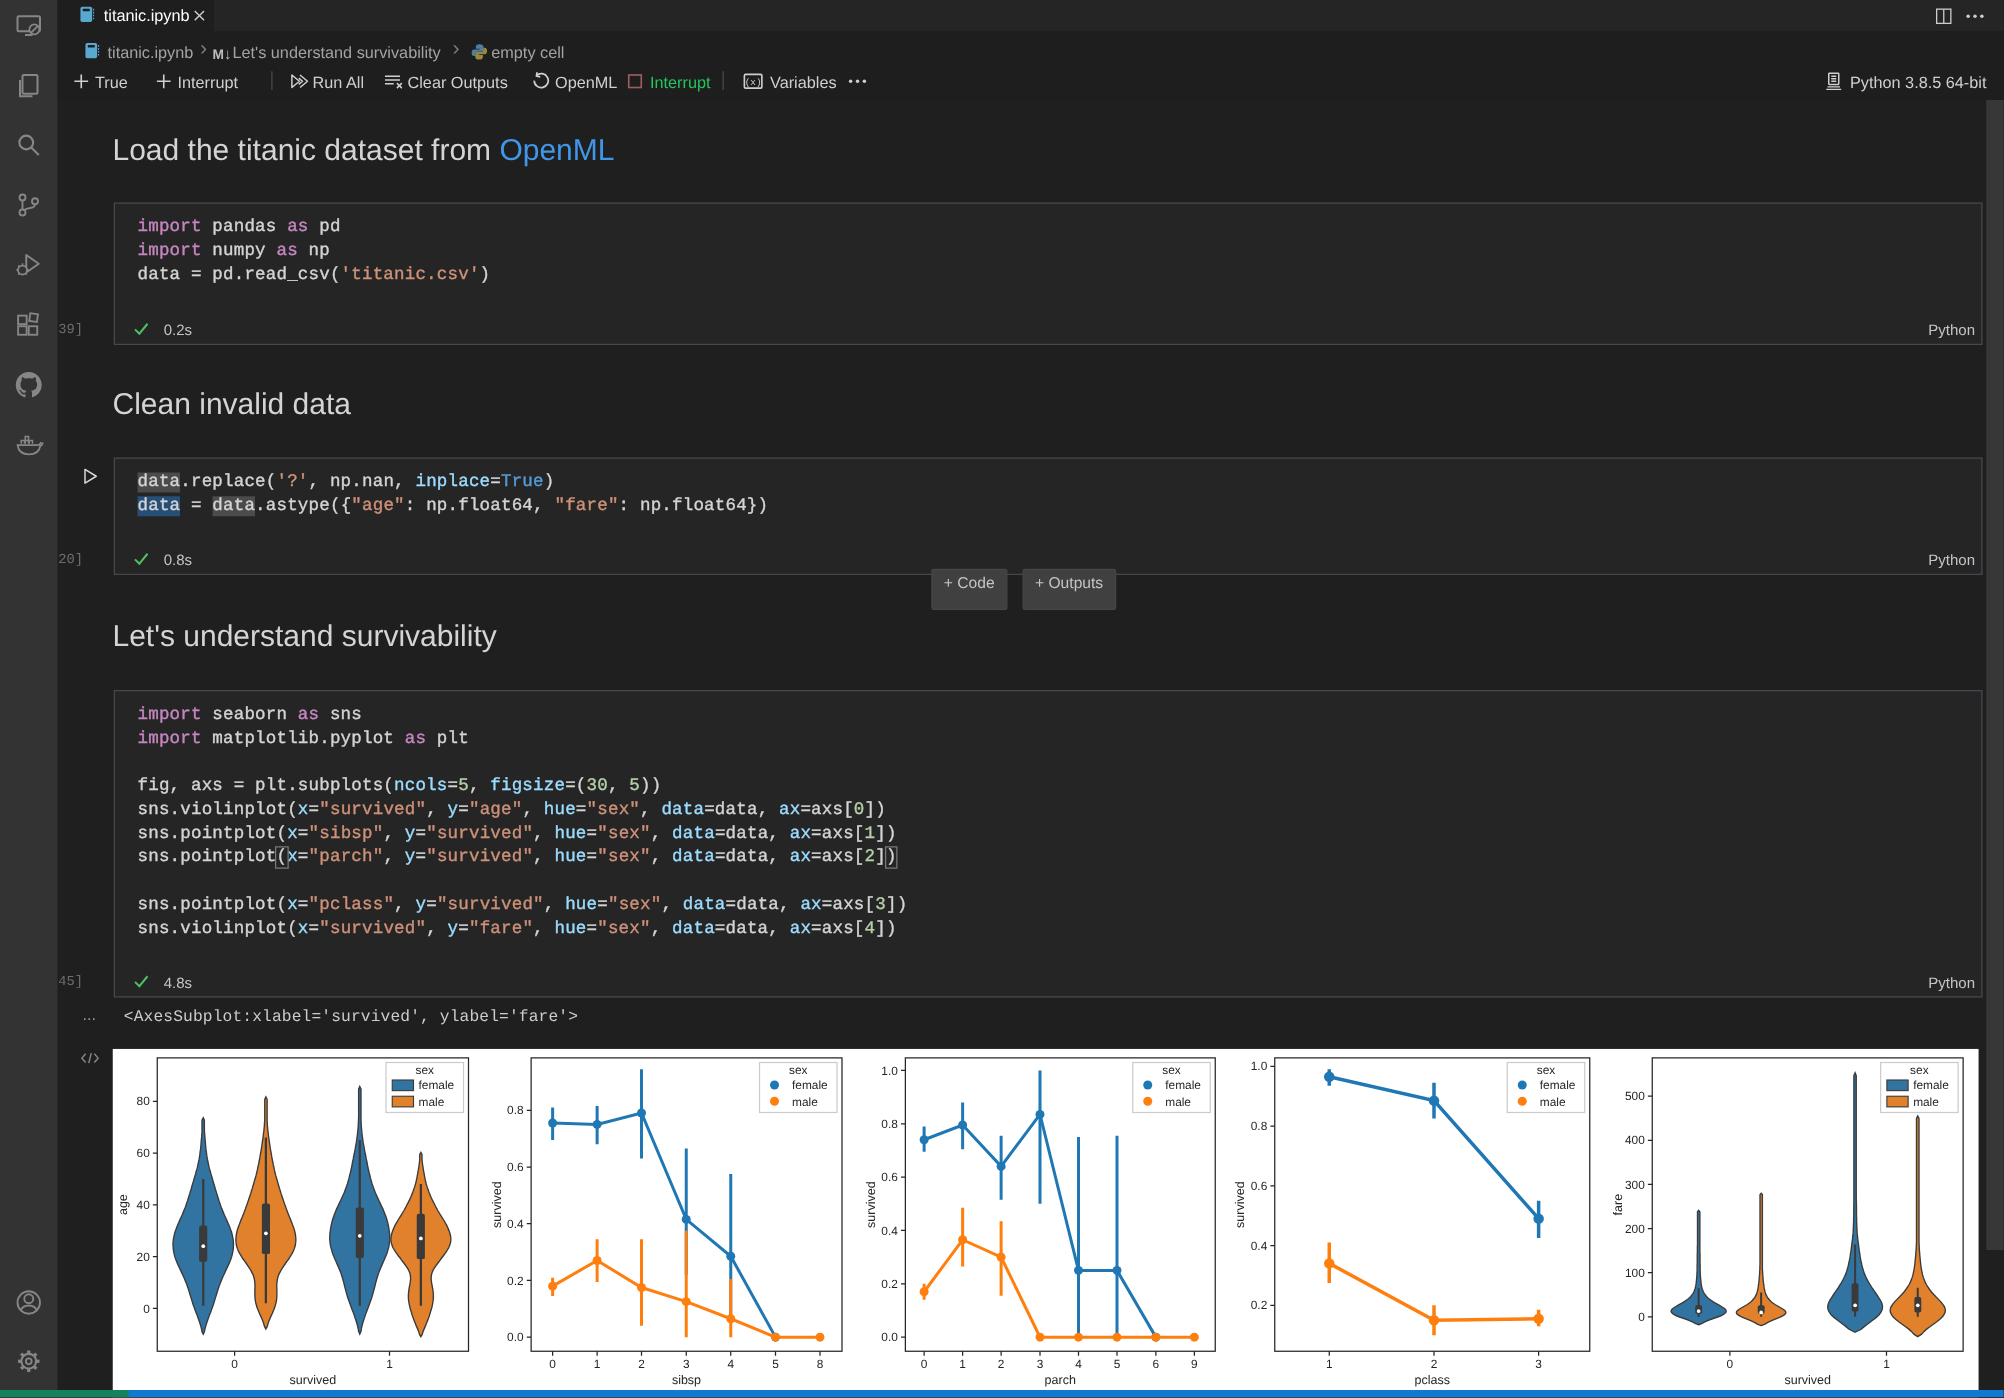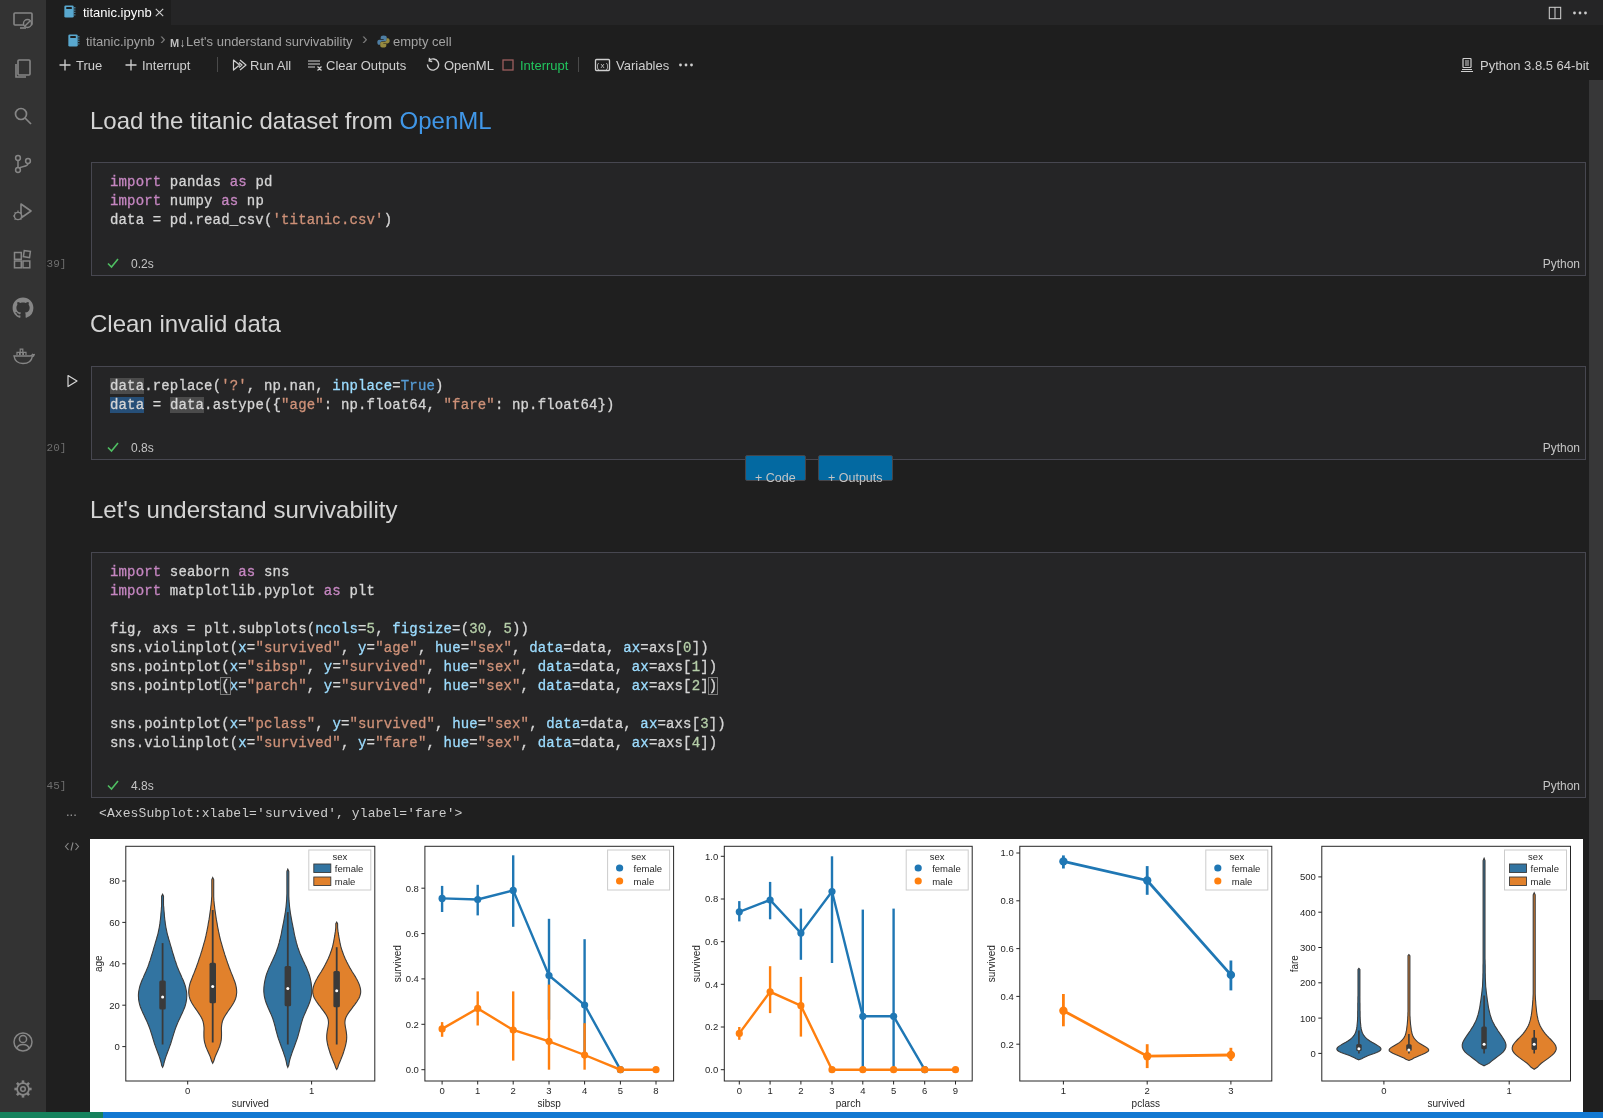--- a/index.html
+++ b/index.html
@@ -12,22 +12,22 @@
 #nb   { position:absolute; left:46px; top:80px; width:1557px; height:1032px; background:#1f1f1f; }
 .tbt  { position:absolute; top:58px; font-size:13px; color:#cfcfcf; white-space:nowrap; }
 .tsep { position:absolute; top:57px; width:1px; height:15px; background:#4a4a4a; }
 .cell { position:absolute; left:91px; width:1495px; background:#252526; border:1px solid #474750; }
 .code { position:absolute; font:14px/19px "Liberation Mono",monospace; white-space:pre; -webkit-text-stroke:0.3px; letter-spacing:0.15px; }
 .cl   { position:absolute; left:0; height:19px; white-space:pre; }
 .exec { position:absolute; left:40px; font:11px "Liberation Mono",monospace; color:#6e6e6e; }
 .t12  { position:absolute; font-size:12px; color:#c5c5c5; }
 .mdh  { position:absolute; left:90px; font-size:24px; color:#d4d4d4; white-space:nowrap; }
 .mono14 { font:13px/19px "Liberation Mono",monospace; letter-spacing:0.1px; }
-.btn  { position:absolute; height:16px; white-space:nowrap; background:#0369a1; border:1px solid #45454a; border-radius:2px;
-        color:#c4c4c4; font-size:12.5px; line-height:21px; padding:12px 9px; }
+.btn  { position:absolute; height:33px; white-space:nowrap; background:#404040; border:1px solid #45454a; border-radius:2px;
+        color:#c4c4c4; font-size:12.5px; line-height:21px; padding:0 9px; }
 #sbar { position:absolute; left:0; top:1112px; width:1603px; height:6px; background:#1279d2; }
 #sgreen { position:absolute; left:0; top:0; width:103px; height:6px; background:#16825d; }
 #scroll { position:absolute; left:1589px; top:79px; width:14px; height:921px; background:#373738; }
 </style></head><body>
 <div id="root">
     <div id="nb"></div>
     <div class="mdh" style="top:107px">Load the titanic dataset from <span style="color:#4097e8">OpenML</span></div>
     <div class="mdh" style="top:310px">Clean invalid data</div>
     <div class="mdh" style="top:496px">Let's understand survivability</div>
     <div class="cell" style="top:162px;height:114px"></div>

